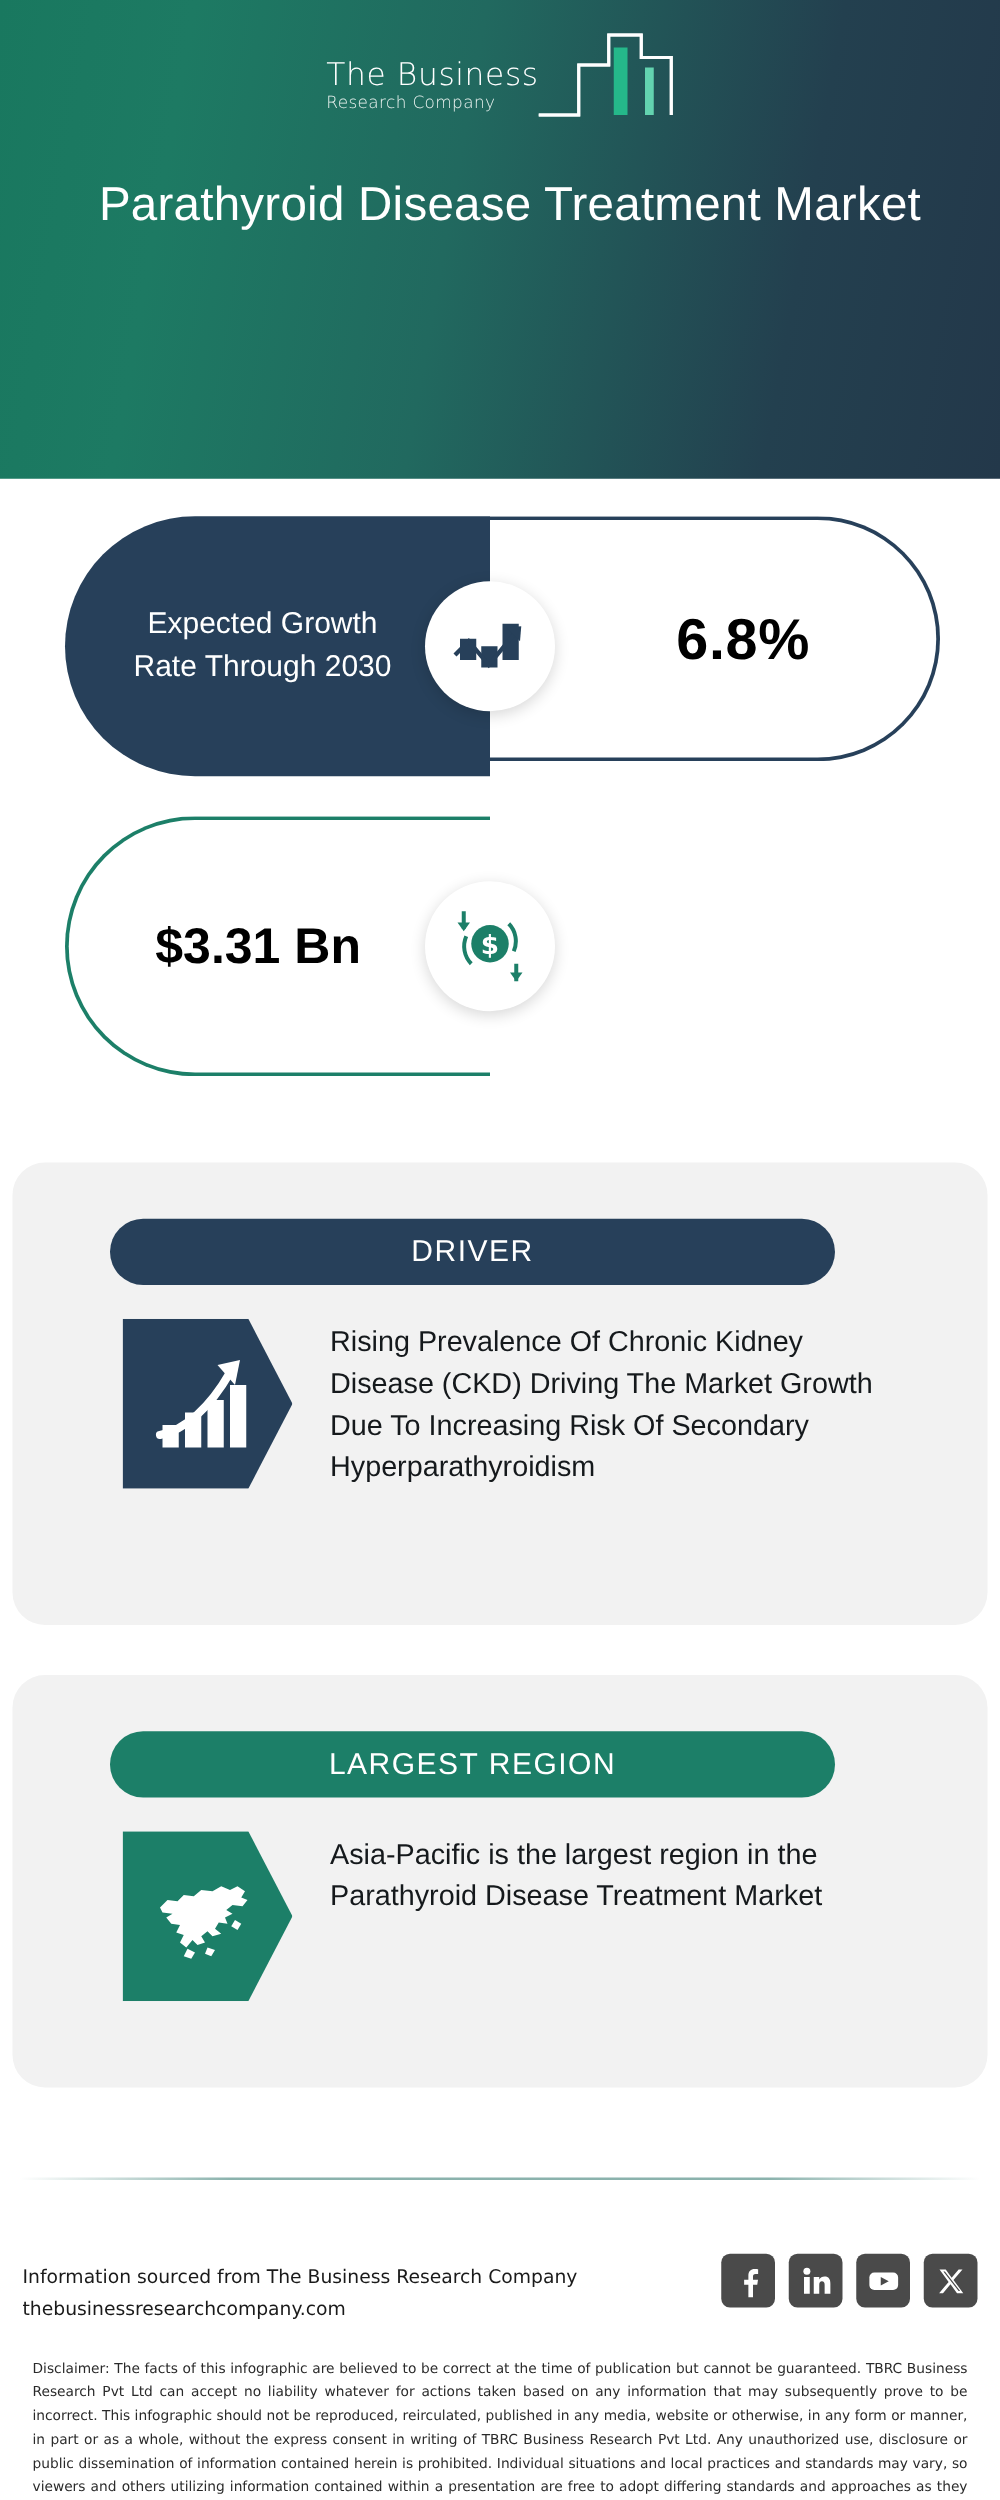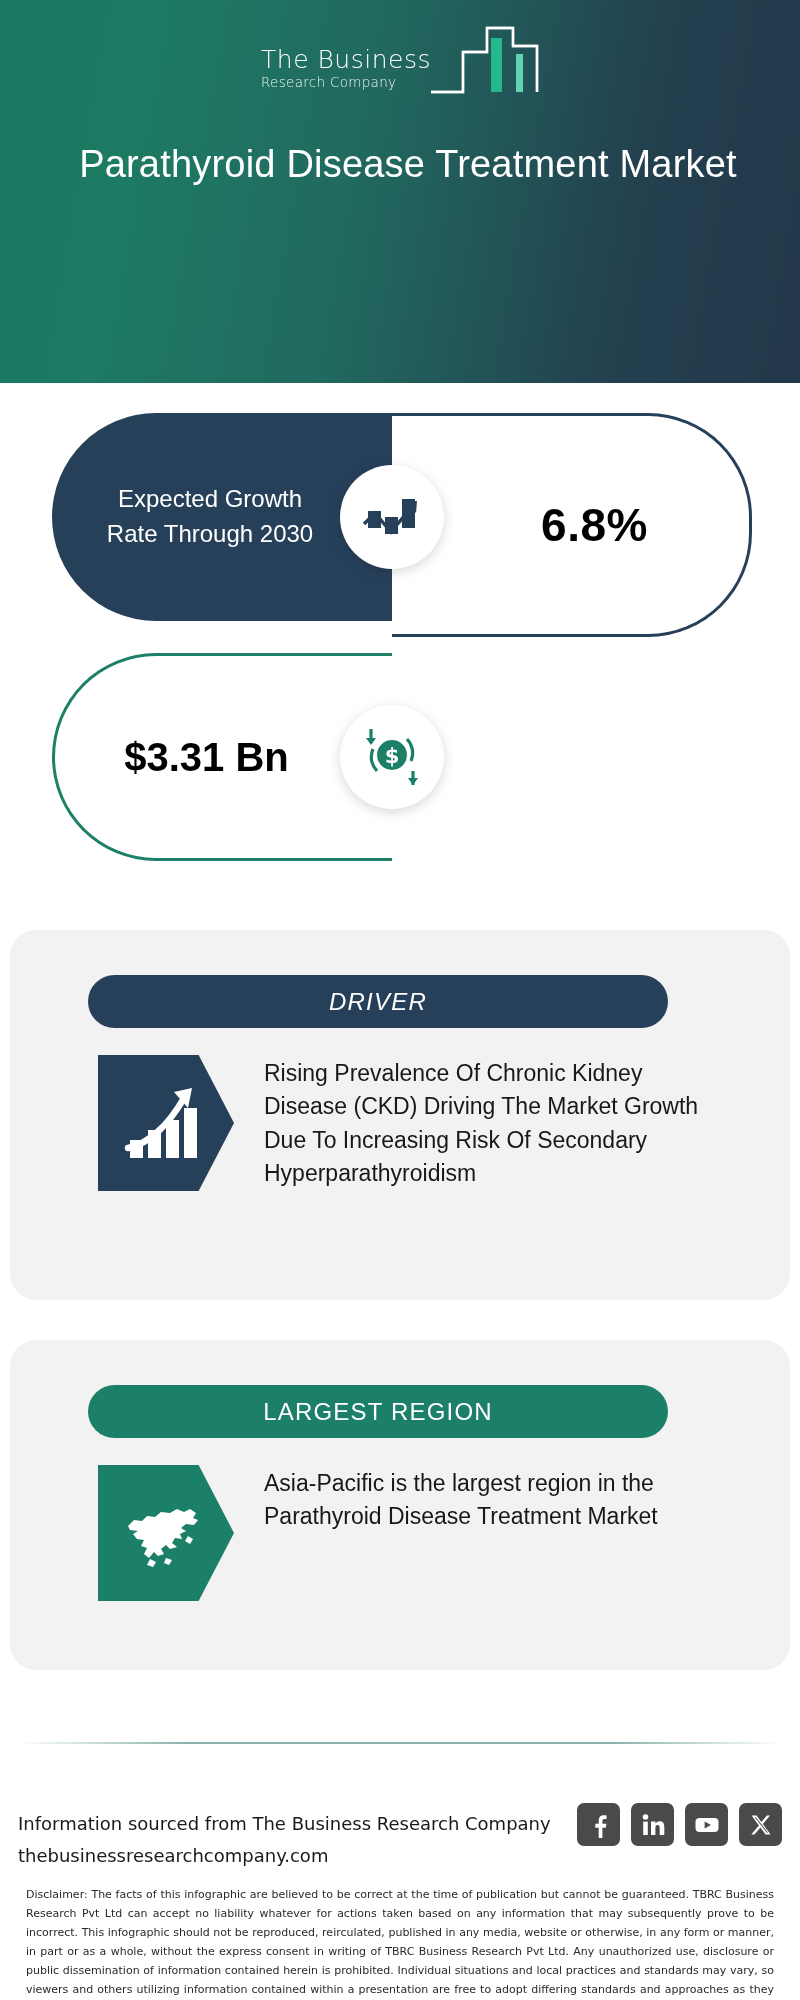--- a/index.html
+++ b/index.html
@@ -46,21 +46,21 @@
   .card1-left {
     position:absolute; left:0; top:0; width:340px; height:208px;
     background:#27405a; border-radius:104px 0 0 104px;
     display:flex; align-items:center; justify-content:center;
   }
   .card1-left-label {
     color:#ffffff; font-size:24px; line-height:1.45; text-align:center;
     width:230px; margin-right:24px;
   }
   .card1-right {
-    position:absolute; left:340px; top:0; width:360px; height:224px;
+    position:absolute; left:340px; top:0; width:360px; height:196px;
     background:#ffffff;
     border-top:3px solid #27405a;
     border-bottom:3px solid #27405a;
     border-right:3px solid #27405a;
     border-radius:0 104px 104px 0;
     display:flex; align-items:center; justify-content:center;
   }
   .card1-value {
     color:#000000; font-size:46px; font-weight:bold; letter-spacing:.5px;
     margin-left:48px;
@@ -111,21 +111,21 @@
     background:#f2f2f2; border-radius:26px;
   }
   .panel-driver { top:930px; height:370px; }
   .panel-region { top:1340px; height:330px; }
 
   .pill {
     position:absolute; left:78px; top:45px; width:580px; height:53px;
     border-radius:27px; display:flex; align-items:center; justify-content:center;
     color:#ffffff; font-size:24px; letter-spacing:1.2px;
   }
-  .pill-navy { background:#27405a;font-style:italic; }
+  .pill-navy { background:#27405a; }
   .pill-teal { background:#1c7f68; }
 
   .panel-body { position:absolute; left:88px; top:125px; right:60px; display:flex; }
   .hex-icon { width:136px; height:136px; flex:0 0 136px; position:relative; }
   .hex-shape {
     width:136px; height:136px;
     clip-path:polygon(0 0, 74% 0, 100% 50%, 74% 100%, 0 100%);
     display:flex; align-items:center; justify-content:center;
   }
   .hex-navy { background:#27405a; }
@@ -137,21 +137,21 @@
   }
 
   
   .footer-rule {
     position:absolute; left:16px; top:1742px; width:768px; height:2px;
     background:linear-gradient(90deg,#ffffff 0%,#3d7f76 22%,#3d7f76 78%,#ffffff 100%);
     opacity:.6;
   }
   .footer-src {
     position:absolute; left:18px; top:1808px; color:#1a1a1a;
-    font-size:18px; line-height:1.75;
+    font-size:15px; line-height:1.75;
     font-family:"DejaVu Sans", sans-serif;
   }
   .social {
     position:absolute; right:18px; top:1803px;
     display:flex; gap:11px; align-items:center;
   }
   .soc {
     width:43px; height:43px; border-radius:7px; background:#4a4a4a;
     display:flex; align-items:center; justify-content:center;
     color:#ffffff;

